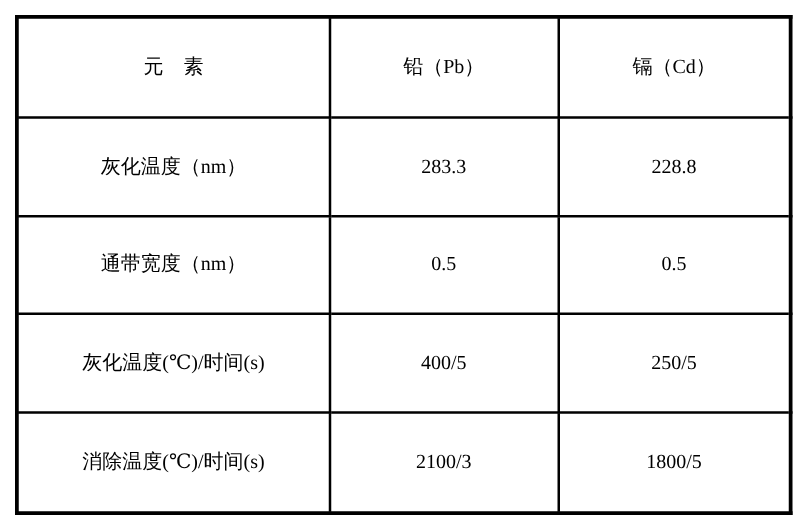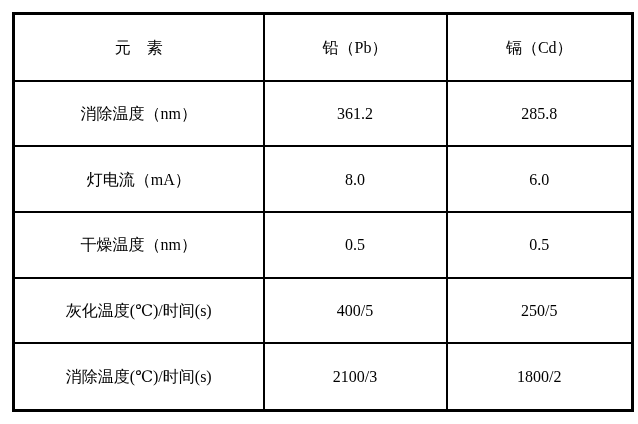--- a/index.html
+++ b/index.html
@@ -47,38 +47,33 @@
     <col style="width:183px">
     <col style="width:186px">
   </colgroup>
   <tbody>
     <tr>
       <th>元　素</th>
       <th>铅（Pb）</th>
       <th>镉（Cd）</th>
     </tr>
     <tr>
-      <td>消除温度（nm）</td>
-      <td>361.2</td>
-      <td>285.8</td>
+      <td>灰化温度（nm）</td>
+      <td>283.3</td>
+      <td>228.8</td>
     </tr>
     <tr>
-      <td>灯电流（mA）</td>
-      <td>8.0</td>
-      <td>6.0</td>
-    </tr>
-    <tr>
-      <td>干燥温度（nm）</td>
+      <td>通带宽度（nm）</td>
       <td>0.5</td>
       <td>0.5</td>
     </tr>
     <tr>
       <td>灰化温度(℃)/时间(s)</td>
       <td>400/5</td>
       <td>250/5</td>
     </tr>
     <tr>
       <td>消除温度(℃)/时间(s)</td>
       <td>2100/3</td>
-      <td>1800/2</td>
+      <td>1800/5</td>
     </tr>
   </tbody>
 </table>
 
 </body></html>

